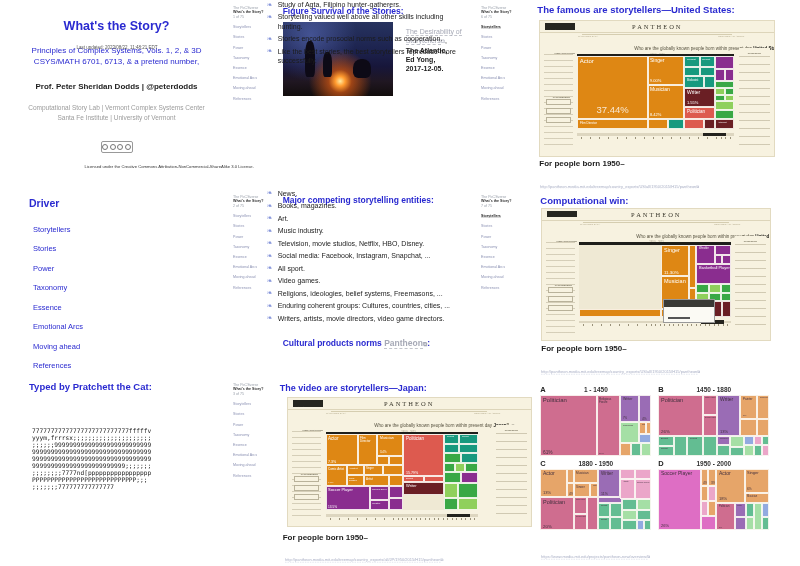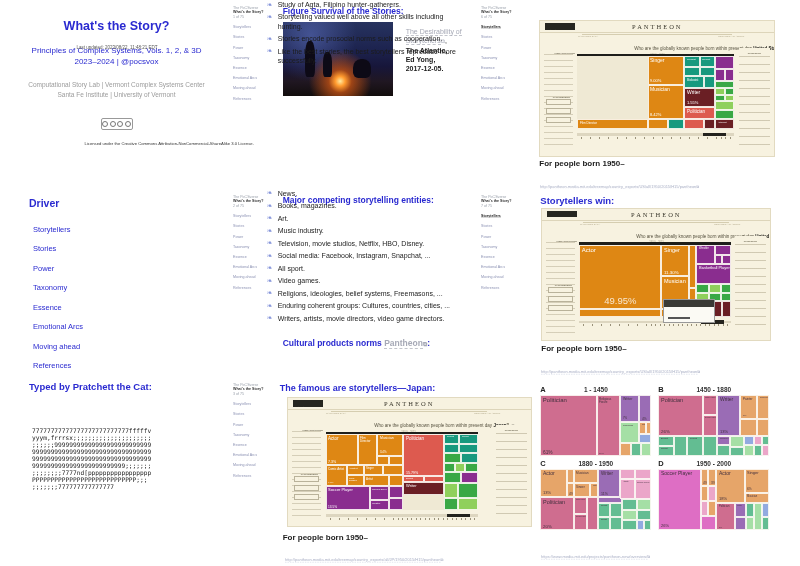--- a/index.html
+++ b/index.html
@@ -144,22 +144,23 @@
 <body>
 
 <div class="sheet">
 
   <section class="cell" id="c00">
     <div class="t-wrap">
       <div class="t-title">What's the Story?</div>
       <div class="t-updated"><span class="micro-c">Last updated: 2023/08/22, 11:48:21 EDT</span></div>
       <div class="t-course">
         <div>Principles of Complex Systems, Vols. 1, 2, &amp; 3D</div>
-        <div>2023–2024 | @pocsvox</div>
-      </div>
+        <div>CSYS/MATH 6701, 6713, &amp; a pretend number,</div>
+      </div>
+      <div class="t-author">Prof. Peter Sheridan Dodds | @peterdodds</div>
       <div class="t-affil">
         <div>Computational Story Lab | Vermont Complex Systems Center</div>
         <div>Santa Fe Institute | University of Vermont</div>
       </div>
       <div class="t-cc">
         <span class="cc-badge">
             <span class="cc-dot"></span>
             <span class="cc-dot"></span>
             <span class="cc-dot"></span>
             <span class="cc-dot"></span>
@@ -218,20 +219,21 @@
             <div class="sb-item">Essence</div>
             <div class="sb-item">Emotional Arcs</div>
             <div class="sb-item">Moving ahead</div>
             <div class="sb-item">References</div>
           </div>
         </div>
       </aside>
   </section>
 
   <section class="cell" id="c02">
+    <h2 class="hd" id="us-h">The famous are storytellers—United States:</h2>
     <div class="shot" id="us-shot">
         <div class="p-top">
           <div class="p-btn"><span class="micro" style="font-size: 4.5px;">VISUALIZATIONS</span></div>
           <div class="p-navl"><span class="micro" style="font-size: 5px;">RANKINGS   DATA</span></div>
           <div class="p-logo">PANTHEON</div>
           <div class="p-navr"><span class="micro" style="font-size: 5px;">METHODS   API   ABOUT</span></div>
         </div>
         <div class="p-tagline"></div>
         <div class="p-qwrap"><span class="micro-c" style="font-size: 9px;">Who are the globally known people born within present day <b>United States</b>?</span></div>
         <div class="p-range"><span class="micro-c" style="font-size: 5.5px;">1950 - 2015</span></div>
@@ -241,20 +243,24 @@
           <div class="p-fhead p-ph"><span class="micro-c" style="font-size: 5px;">PARAMETERS</span></div>
           <div class="p-box"></div>
           <div class="p-box"></div>
           <div class="p-box"></div>
         </div>
         <div class="p-ranks">
           <div class="p-rhead"><span class="micro-c" style="font-size: 5px;">RANKINGS</span></div>
         </div>
         <div class="p-tm" style="left: 37px; top: 35px; width: 157px; height: 73px;">
           <div class="p-tmbar"></div>
+          <div class="tm-block" style="left: 0%; top: 0%; width: 45%; height: 86%; background: rgb(222, 135, 20);">
+            <span class="tm-l" style="color: rgb(255, 255, 255); font-size: 6px;">Actor</span>
+            <span class="tm-p big">37.44%</span>
+          </div>
           <div class="tm-block" style="left: 0%; top: 86%; width: 45%; height: 14%; background: rgb(222, 135, 20);">
             <span class="tm-l" style="color: rgb(255, 255, 255); font-size: 6px; transform: scale(0.5); transform-origin: 0px 0px; width: 190%; display: inline-block;">Film Director</span>
           </div>
           <div class="tm-block" style="left: 45%; top: 0%; width: 23%; height: 40%; background: rgb(222, 135, 20);">
             <span class="tm-l" style="color: rgb(255, 255, 255); font-size: 10px; transform: scale(0.5); transform-origin: 0px 0px; width: 190%; display: inline-block;">Singer</span>
             <span class="tm-p" style="color: rgb(255, 255, 255); font-size: 8px; transform: scale(0.5); transform-origin: 0px 100%; width: 190%; display: inline-block;">9.00%</span>
           </div>
           <div class="tm-block" style="left: 45%; top: 40%; width: 23%; height: 46%; background: rgb(222, 135, 20);">
             <span class="tm-l" style="color: rgb(255, 255, 255); font-size: 10px; transform: scale(0.5); transform-origin: 0px 0px; width: 190%; display: inline-block;">Musician</span>
             <span class="tm-p" style="color: rgb(255, 255, 255); font-size: 8px; transform: scale(0.5); transform-origin: 0px 100%; width: 190%; display: inline-block;">8.42%</span>
@@ -372,21 +378,21 @@
             <div class="sb-item">Essence</div>
             <div class="sb-item">Emotional Arcs</div>
             <div class="sb-item">Moving ahead</div>
             <div class="sb-item">References</div>
           </div>
         </div>
       </aside>
   </section>
 
   <section class="cell" id="c12">
-    <h2 class="hd" id="wn-h">Storytellers win:</h2>
+    <h2 class="hd" id="wn-h">Computational win:</h2>
     <div class="shot" id="wn-shot">
         <div class="p-top">
           <div class="p-btn"><span class="micro" style="font-size: 4.5px;">VISUALIZATIONS</span></div>
           <div class="p-navl"><span class="micro" style="font-size: 5px;">RANKINGS   DATA</span></div>
           <div class="p-logo">PANTHEON</div>
           <div class="p-navr"><span class="micro" style="font-size: 5px;">METHODS   API   ABOUT</span></div>
         </div>
         <div class="p-tagline"></div>
         <div class="p-qwrap"><span class="micro-c" style="font-size: 9px;">Who are the globally known people born within present day <b>United States</b>?</span></div>
         <div class="p-range"><span class="micro-c" style="font-size: 5.5px;">1950 - 2015</span></div>
@@ -396,24 +402,20 @@
           <div class="p-fhead p-ph"><span class="micro-c" style="font-size: 5px;">PARAMETERS</span></div>
           <div class="p-box"></div>
           <div class="p-box"></div>
           <div class="p-box"></div>
         </div>
         <div class="p-ranks">
           <div class="p-rhead"><span class="micro-c" style="font-size: 5px;">RANKINGS</span></div>
         </div>
         <div class="p-tm" style="left: 37px; top: 36px; width: 152px; height: 72px;">
           <div class="p-tmbar"></div>
-          <div class="tm-block" style="left: 0%; top: 0%; width: 54%; height: 90%; background: rgb(222, 135, 20);">
-            <span class="tm-l" style="color: rgb(255, 255, 255); font-size: 6px;">Actor</span>
-            <span class="tm-p big">49.95%</span>
-          </div>
           <div class="tm-block" style="left: 0%; top: 90%; width: 54%; height: 10%; background: rgb(222, 135, 20);"></div>
           <div class="tm-block" style="left: 54%; top: 0%; width: 18%; height: 44%; background: rgb(222, 135, 20);">
             <span class="tm-l" style="color: rgb(255, 255, 255); font-size: 11px; transform: scale(0.5); transform-origin: 0px 0px; width: 190%; display: inline-block;">Singer</span>
             <span class="tm-p" style="color: rgb(255, 255, 255); font-size: 8.8px; transform: scale(0.5); transform-origin: 0px 100%; width: 190%; display: inline-block;">11.30%</span>
           </div>
           <div class="tm-block" style="left: 54%; top: 44%; width: 18%; height: 46%; background: rgb(222, 135, 20);">
             <span class="tm-l" style="color: rgb(255, 255, 255); font-size: 11px; transform: scale(0.5); transform-origin: 0px 0px; width: 190%; display: inline-block;">Musician</span>
             <span class="tm-p" style="color: rgb(255, 255, 255); font-size: 8.8px; transform: scale(0.5); transform-origin: 0px 100%; width: 190%; display: inline-block;">10.03%</span>
           </div>
           <div class="tm-block" style="left: 54%; top: 90%; width: 18%; height: 10%; background: rgb(222, 135, 20);"></div>
@@ -476,21 +478,21 @@
             <div class="sb-item">Essence</div>
             <div class="sb-item">Emotional Arcs</div>
             <div class="sb-item">Moving ahead</div>
             <div class="sb-item">References</div>
           </div>
         </div>
       </aside>
   </section>
 
   <section class="cell" id="c21">
-    <h2 class="hd" id="jp-h">The famous are storytellers—Japan:</h2>
+    <h2 class="hd" id="jp-h">The video are storytellers—Japan:</h2>
     <div class="shot" id="jp-shot">
         <div class="p-top">
           <div class="p-btn"><span class="micro" style="font-size: 4.5px;">VISUALIZATIONS</span></div>
           <div class="p-navl"><span class="micro" style="font-size: 5px;">RANKINGS   DATA</span></div>
           <div class="p-logo">PANTHEON</div>
           <div class="p-navr"><span class="micro" style="font-size: 5px;">METHODS   API   ABOUT</span></div>
         </div>
         <div class="p-tagline"></div>
         <div class="p-qwrap"><span class="micro-c" style="font-size: 9px;">Who are the globally known people born within present day <b>Japan</b>?</span></div>
         <div class="p-range"><span class="micro-c" style="font-size: 5.5px;">1950 - 2015</span></div>

